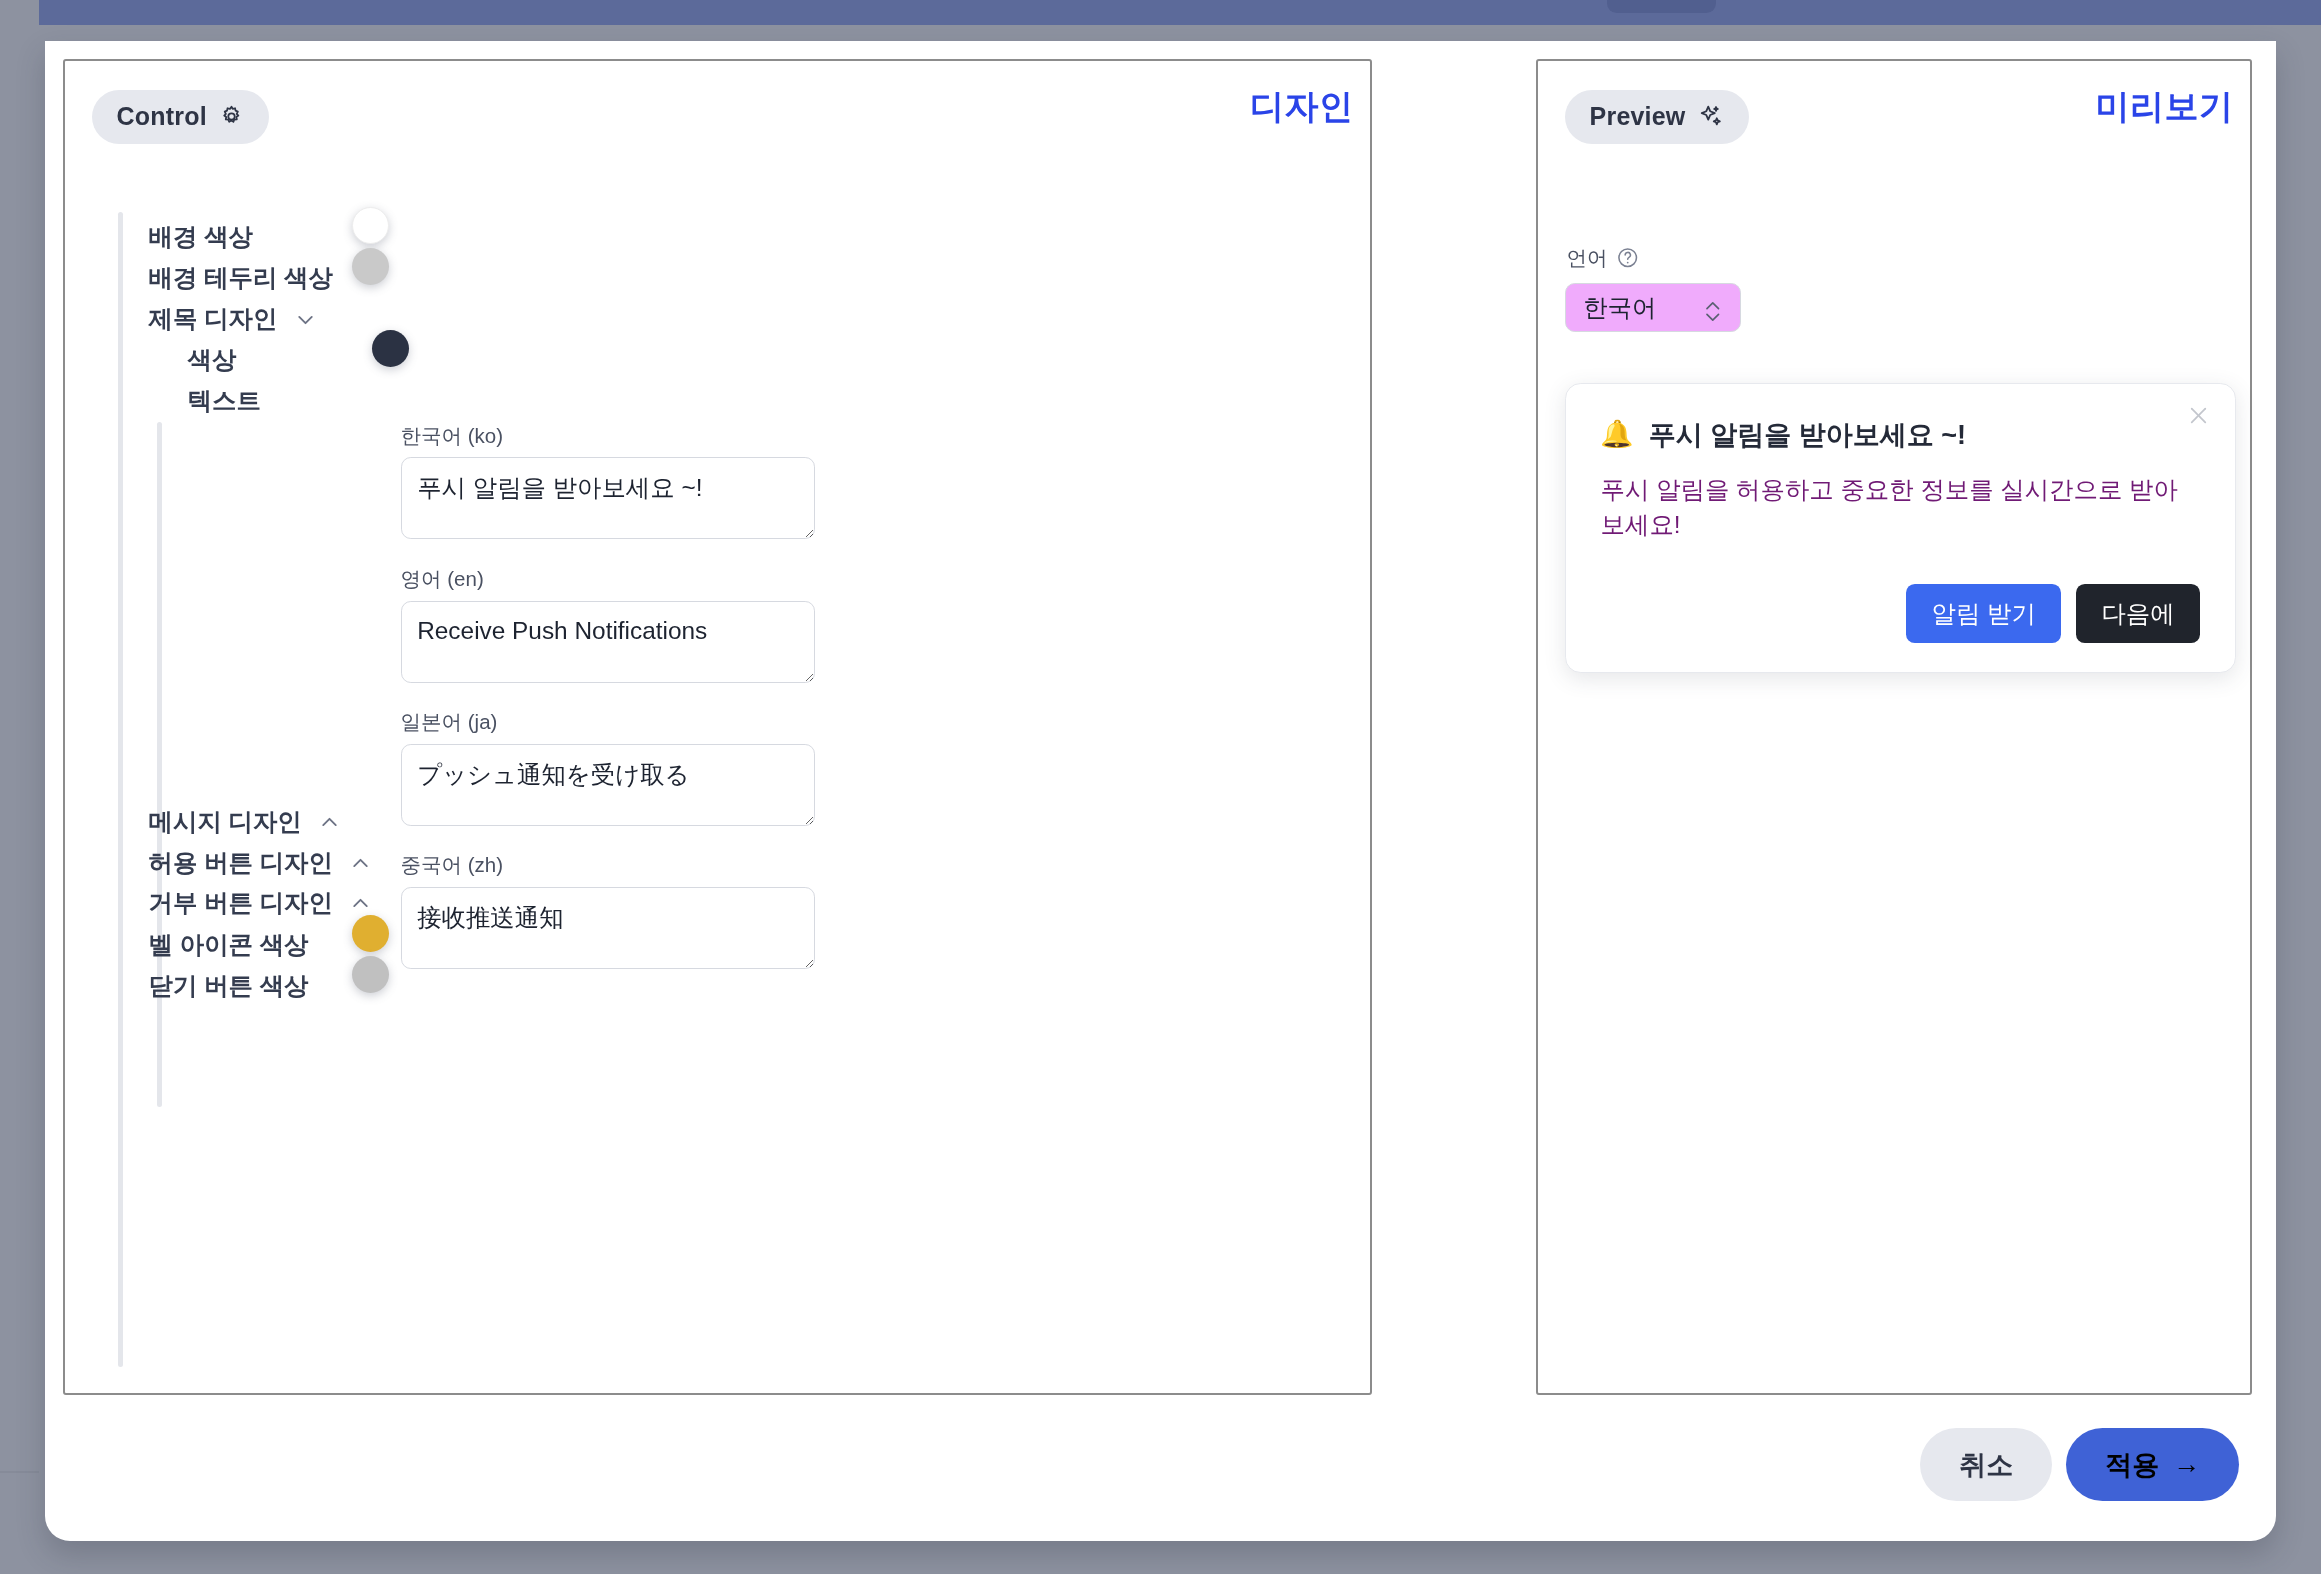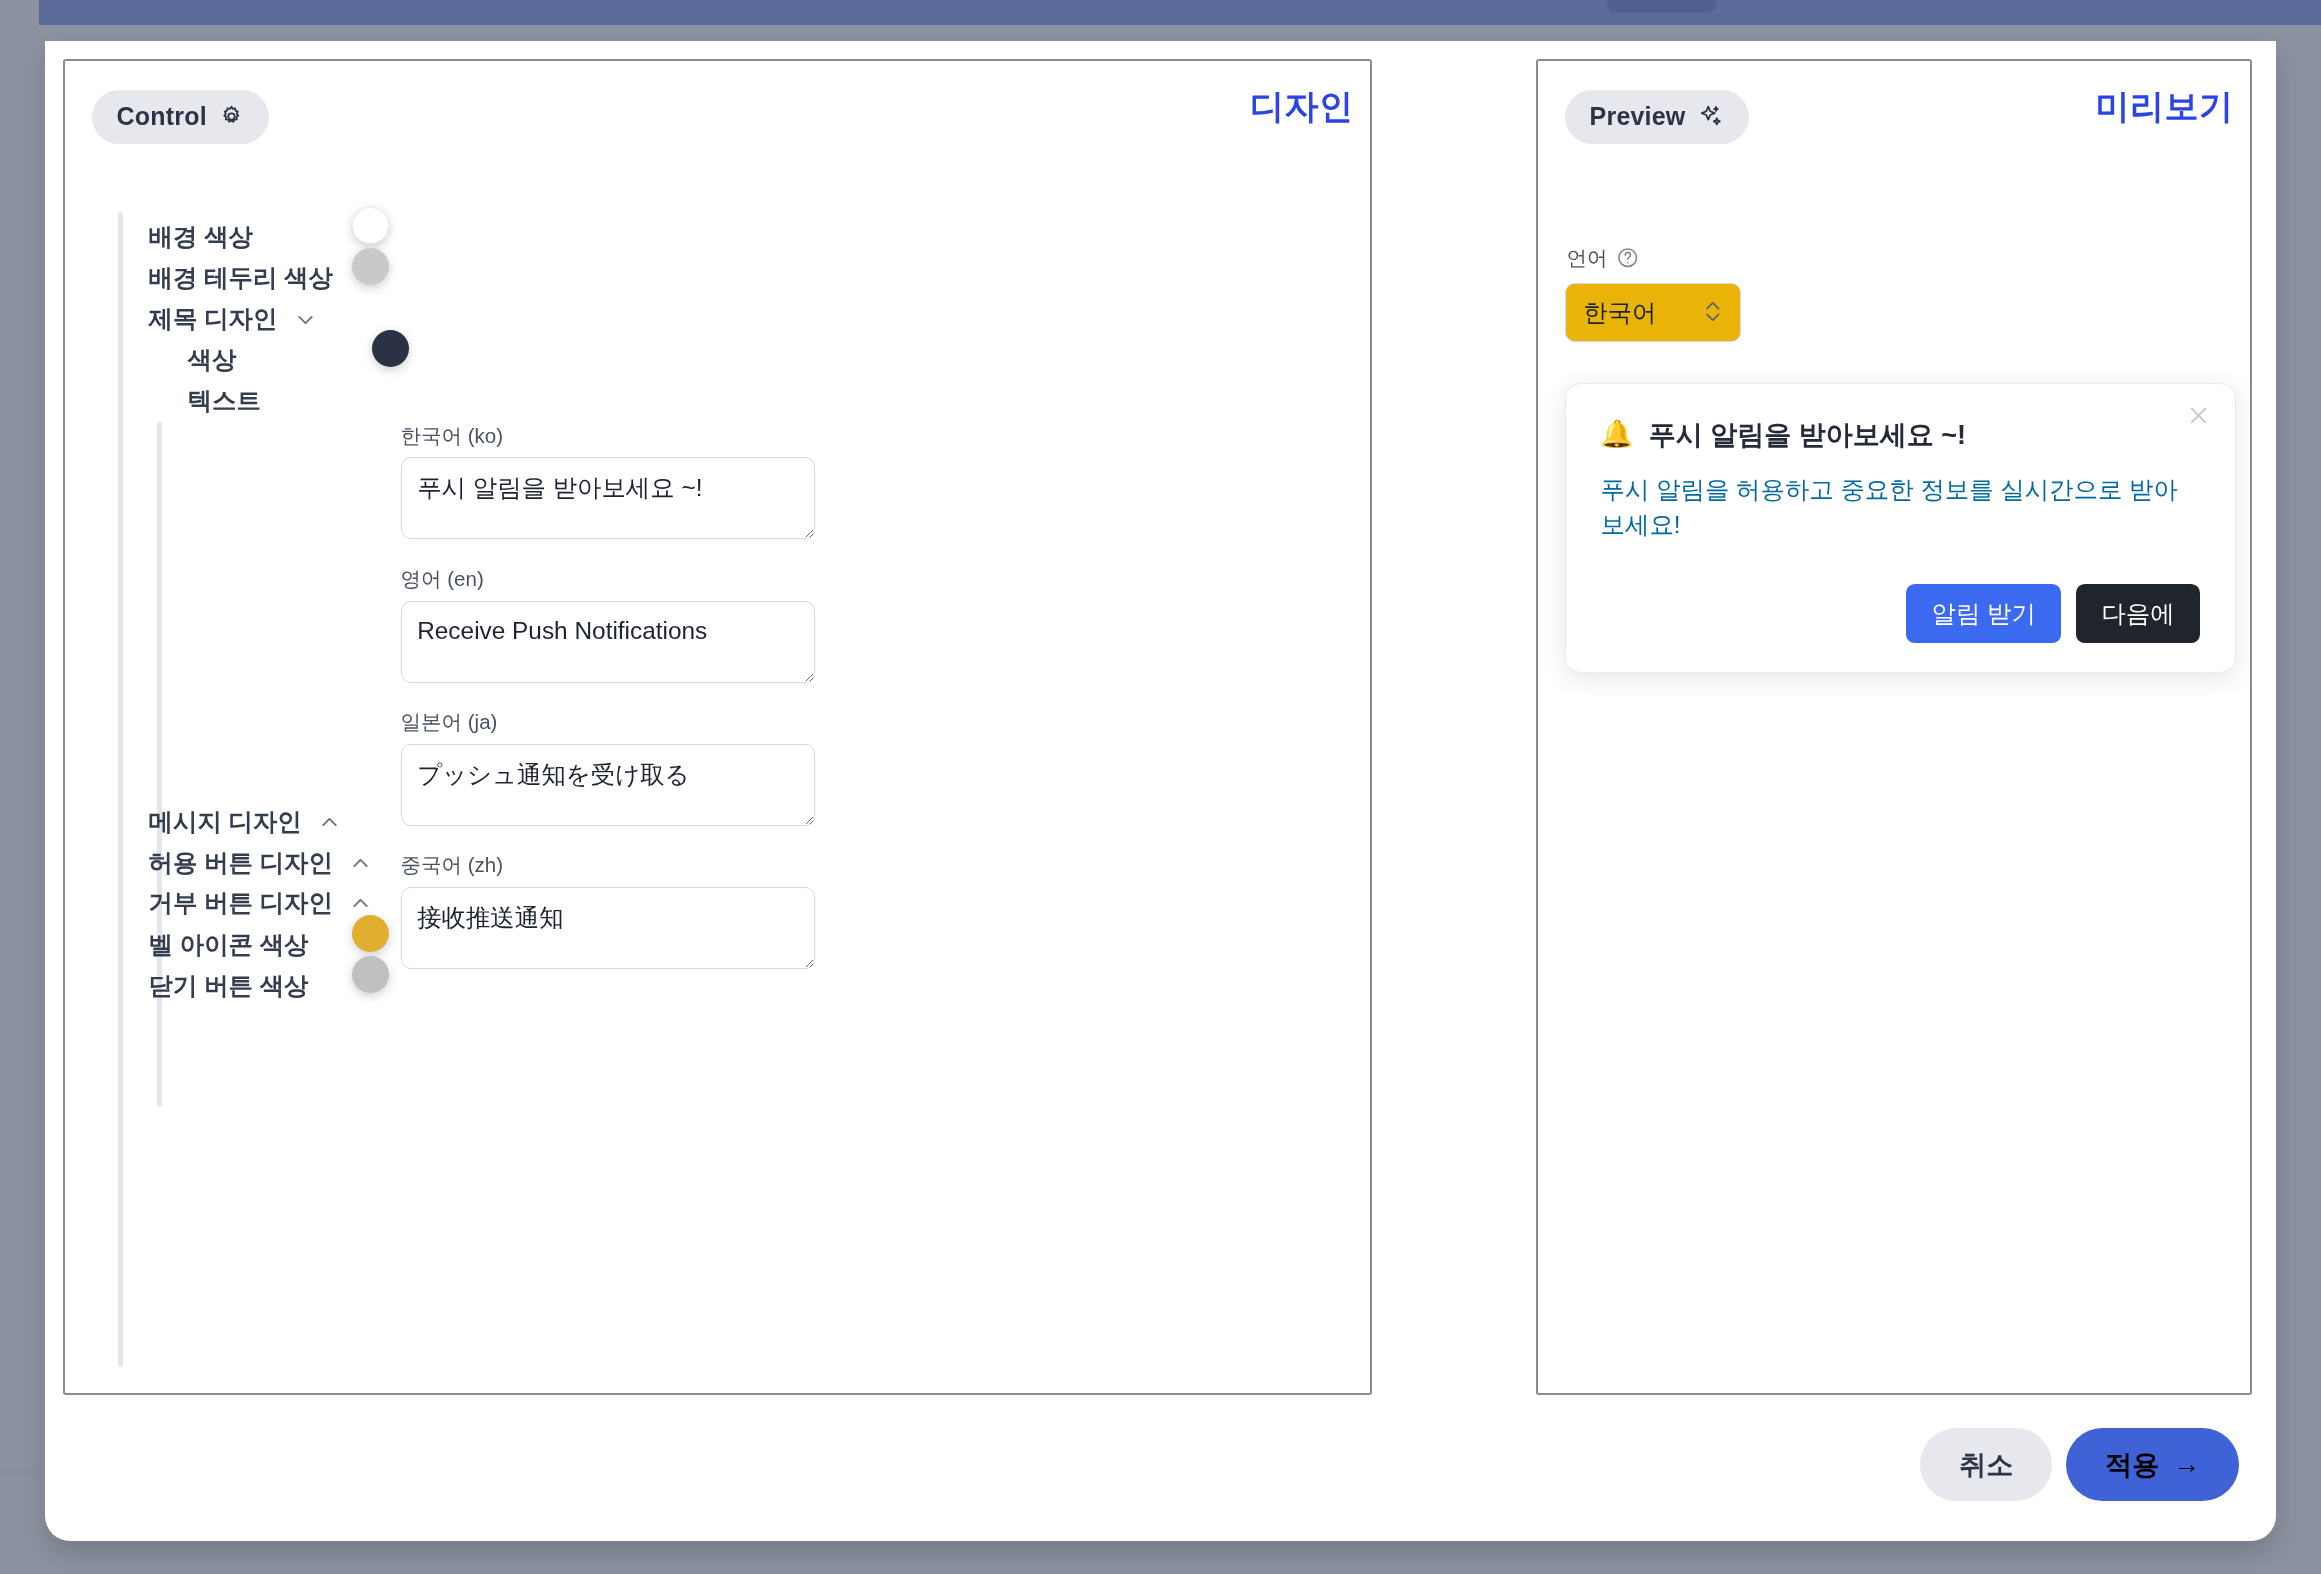--- a/index.html
+++ b/index.html
@@ -157,24 +157,24 @@
   }
 
   
   #preview-lang-label {
     position: absolute; left: 29px; top: 183px;
     display: flex; align-items: center; gap: 8.8px;
     font-size: 20.5px; color: #4a5162;
   }
   #preview-lang-select {
     position: absolute; left: 27px; top: 222px;
-    width: 176px; height: 59px;
+    width: 176px; height: 49px;
     border: 1px solid #d6d9e0;
     border-radius: 9.8px;
-    background: #eab308;
+    background: #f0abfc;
     font-family: "Liberation Sans", "DejaVu Sans", sans-serif;
     font-size: 24.4px;
     color: #1d2330;
     padding: 0 43px 0 17.6px;
     appearance: none;
     -webkit-appearance: none;
     outline: none;
     cursor: pointer;
   }
   #preview-lang-select-arrows {
@@ -205,21 +205,21 @@
     display: flex; align-items: center; gap: 14.6px;
     font-size: 27px; font-weight: 700;
     color: #242a38;
     margin-bottom: 19.5px;
     white-space: nowrap;
   }
   #notification-bell { font-size: 27px; line-height: 1; }
   #notification-message {
     font-size: 24.4px;
     line-height: 1.45;
-    color: #0369a1;
+    color: #701a75;
     width: 585px;
     margin-bottom: 41px;
   }
   #notification-actions {
     display: flex; justify-content: flex-end; gap: 15.6px;
   }
   .notif-btn {
     border: none;
     border-radius: 8.8px;
     font-family: "Liberation Sans", "DejaVu Sans", sans-serif;

